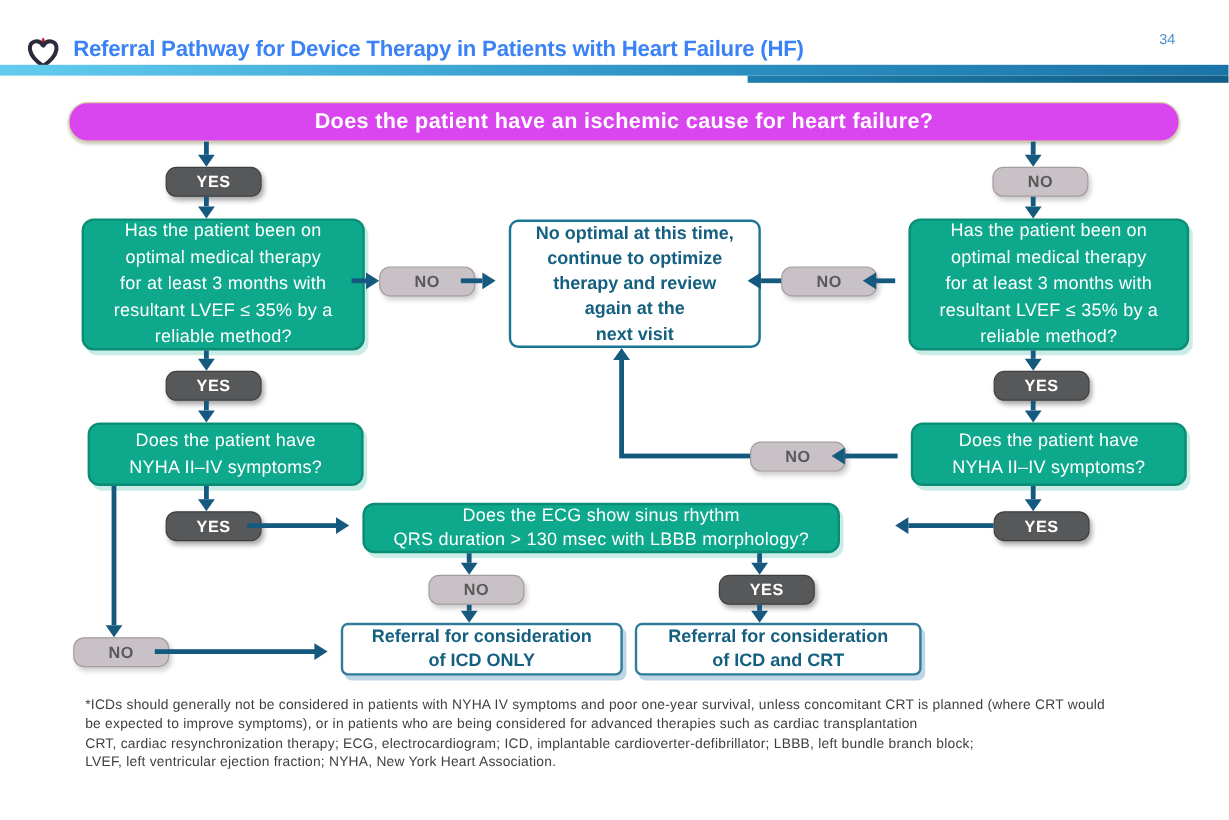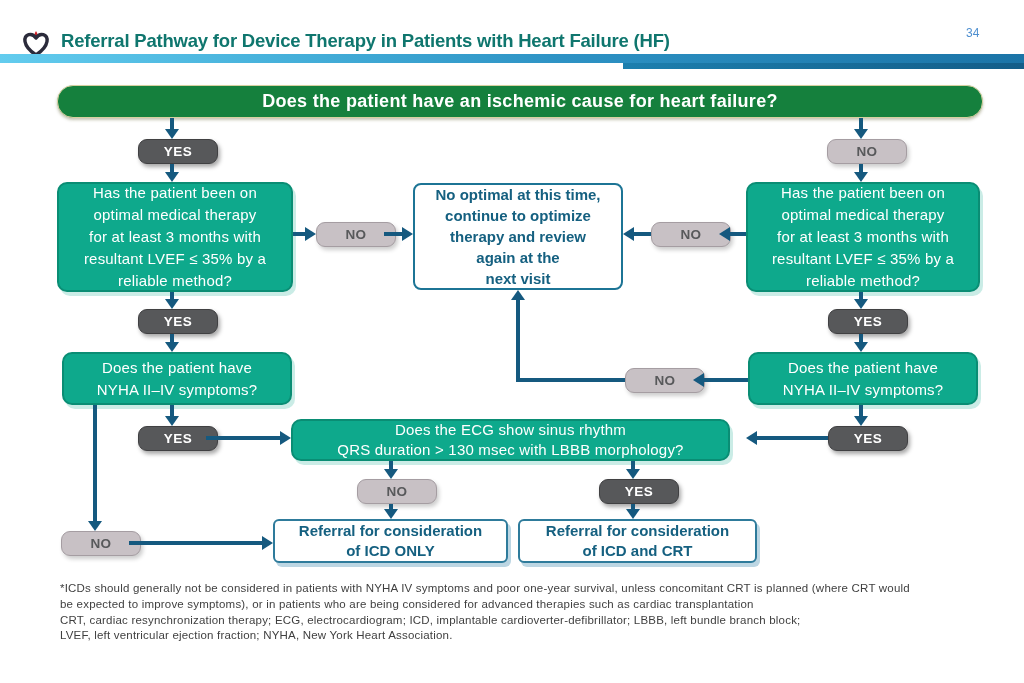--- a/index.html
+++ b/index.html
@@ -1,40 +1,40 @@
 <!DOCTYPE html>
 <html><head>
 <meta charset="utf-8">
 <style>
   html,body{margin:0;padding:0;background:#fff;}
   .slide{position:relative;width:1024px;height:683px;background:#fff;overflow:hidden;
          font-family:"Liberation Sans",sans-serif;}
   
   .title{position:absolute;left:61px;top:30px;font-size:18.5px;font-weight:bold;
-         color:#0f766e;letter-spacing:-0.2px;}
+         color:#3b82f6;letter-spacing:-0.2px;}
   .pagenum{position:absolute;left:966px;top:26px;font-size:12px;color:#4e8fd0;}
   .logo{position:absolute;left:20px;top:28px;width:32px;height:32px;}
   .bar-main{position:absolute;left:0;top:54px;width:1024px;height:9px;
             background:linear-gradient(90deg,#63ccee 0%,#45b0da 28%,#2d92c4 55%,#1b74a7 100%);}
   .bar-sub{position:absolute;left:623px;top:63px;width:401px;height:6px;
            background:linear-gradient(90deg,#1d7fae,#135d88);}
   
   .node{position:absolute;display:flex;align-items:center;justify-content:center;
         text-align:center;box-sizing:border-box;}
-  .multiline{white-space:pre-line;}
-  .rootq{left:57px;top:85px;width:926px;height:33px;background:#15803d;color:#fff;
+  .multiline{white-space:pre-line;margin-left:11px;}
+  .rootq{left:57px;top:85px;width:926px;height:33px;background:#d946ef;color:#fff;
          font-size:18px;font-weight:bold;border-radius:16px;border:1px solid #d6d0a0;
          box-shadow:0 2px 3px rgba(90,90,40,.35);letter-spacing:.3px;}
   .green{background:#0ea98c;border:2px solid #0a8d74;border-radius:10px;color:#fff;
          font-size:15px;box-shadow:3px 4px 0 rgba(14,169,140,.22);letter-spacing:.2px;}
   .omt-l{left:57px;top:182px;width:236px;height:110px;line-height:22px;}
   .omt-r{left:746px;top:182px;width:234px;height:110px;line-height:22px;}
   .nyha-l{left:62px;top:352px;width:230px;height:53px;line-height:22px;}
   .nyha-r{left:748px;top:352px;width:230px;height:53px;line-height:22px;}
-  .ecg{left:291px;top:419px;width:439px;height:42px;line-height:20px;}
+  .ecg{left:291px;top:419px;width:398px;height:42px;line-height:20px;}
   .whitebox{background:#fff;color:#156080;font-weight:bold;}
   .noref{left:413px;top:183px;width:210px;height:107px;border:2px solid #1c7495;
          border-radius:8px;font-size:15px;line-height:21px;}
   .referral{border:2px solid #2e7b9b;border-radius:6px;font-size:15px;line-height:20px;
             box-shadow:3px 4px 0 #bcd6e3;}
   .icd-only{left:273px;top:519px;width:235px;height:44px;}
   .icd-crt{left:518px;top:519px;width:239px;height:44px;}
   
   .badge{position:absolute;width:80px;height:25px;border-radius:9px;display:flex;
          align-items:center;justify-content:center;font-size:13.5px;font-weight:bold;

